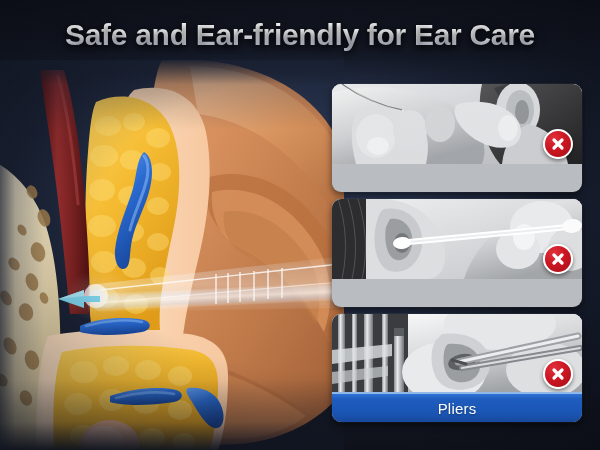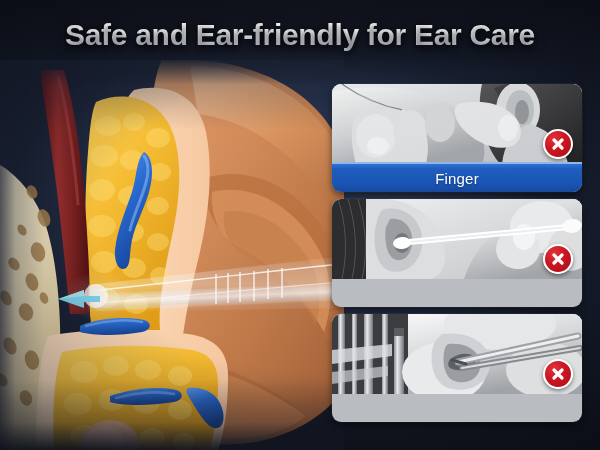--- a/index.html
+++ b/index.html
@@ -400,23 +400,20 @@
           <path d="M12 0 C 32 15 50 23 72 27" stroke="#ffffff" stroke-width="0.7" fill="none" opacity="0.7"></path>
 
           <rect width="250" height="80" fill="url(#p1bg)" opacity="0.08"></rect>
         </svg>
       </div>
       <div class="xbadge">
         <svg width="16" height="16" viewBox="0 0 16 16">
           <path d="M4 4 L12 12 M12 4 L4 12" stroke="#ffffff" stroke-width="3.2" stroke-linecap="round"></path>
         </svg>
       </div>
-      <div class="label-bar">
-        <span class="label-text">Finger</span>
-      </div>
     </div>
 
     <div class="card">
       <div class="photo">
         <svg viewBox="0 0 250 80" preserveAspectRatio="xMidYMid slice" xmlns="http://www.w3.org/2000/svg">
           <defs>
             <linearGradient id="p2bg" x1="0" y1="0" x2="1" y2="1">
               <stop offset="0%" stop-color="#f0f1f2"></stop>
                 <stop offset="100%" stop-color="#c2c4c7"></stop>
             </linearGradient>
@@ -511,16 +508,19 @@
           <path d="M130 54 L 248 34" stroke="#85888c" stroke-width="6" stroke-linecap="round"></path>
           <path d="M130 54 L 248 34" stroke="#d9dbdd" stroke-width="2" stroke-linecap="round"></path>
           <path d="M120 46 L 134 50" stroke="#4d5053" stroke-width="3" stroke-linecap="round"></path>
         </svg>
       </div>
       <div class="xbadge">
         <svg width="16" height="16" viewBox="0 0 16 16">
           <path d="M4 4 L12 12 M12 4 L4 12" stroke="#ffffff" stroke-width="3.2" stroke-linecap="round"></path>
         </svg>
       </div>
+      <div class="label-bar">
+        <span class="label-text">Pliers</span>
+      </div>
     </div>
 
   </div>
 </div>
 
 </body></html>

